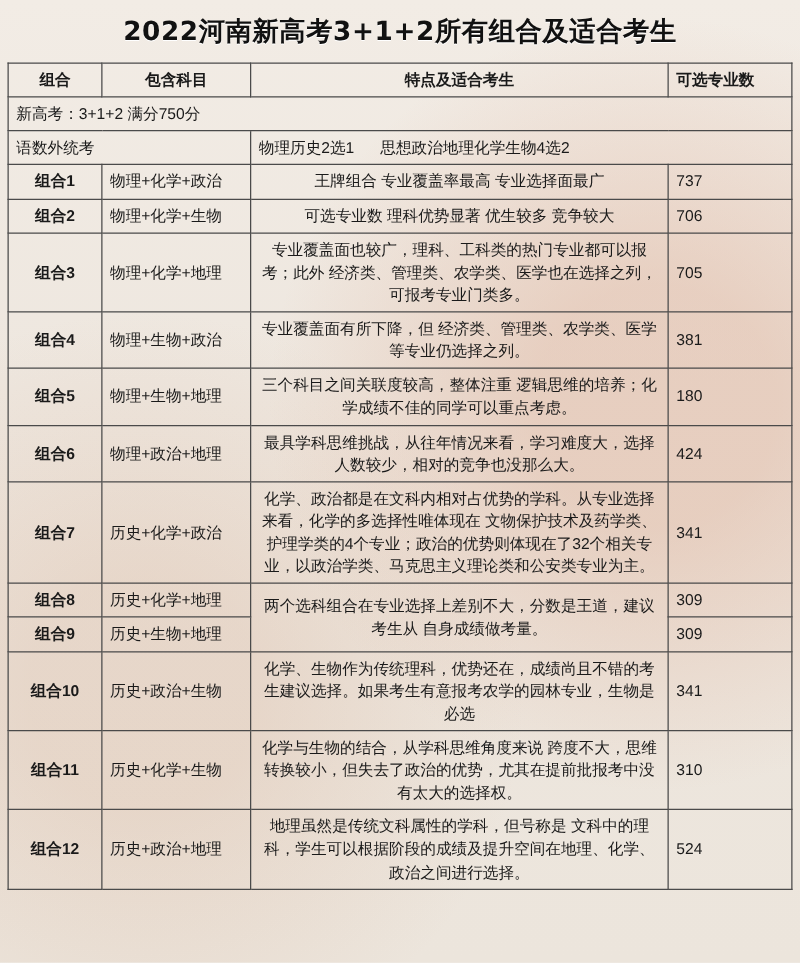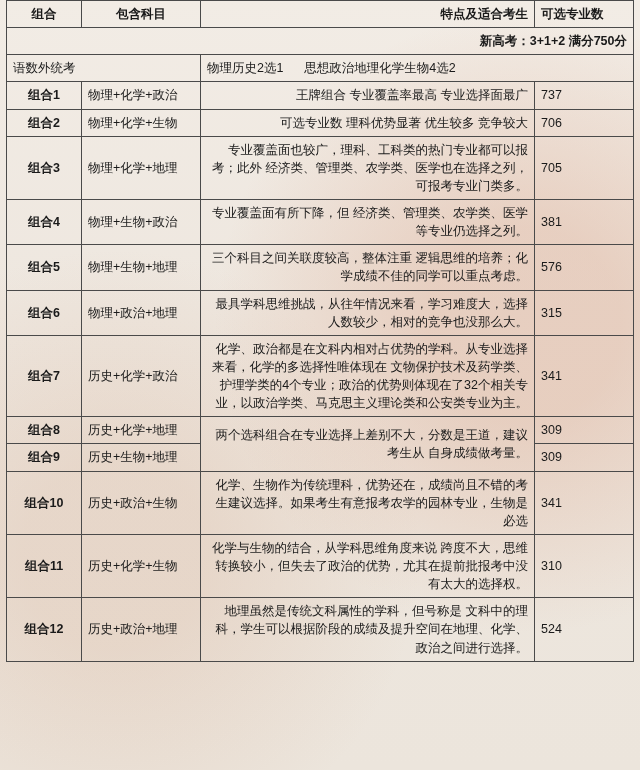--- a/index.html
+++ b/index.html
@@ -46,24 +46,23 @@
   }
   table.grid td, table.grid th {
     border: 1px solid #4a4a4a;
     padding: 4px 6px;
     font-size: 12.5px;
     line-height: 1.45;
     vertical-align: middle;
     background: transparent;
   }
   .row-note td {
-    text-align: right;
+    text-align: left;
     font-size: 12.5px;
     padding: 5px 6px;
-    font-weight: bold;
   }
   .row-subject td {
     text-align: left;
     font-size: 12.5px;
     padding: 5px 6px;
   }
   thead th {
     text-align: center;
     font-weight: bold;
     font-size: 13px;
@@ -73,35 +72,38 @@
     width: 62px;
     text-align: center;
     font-weight: bold;
     font-size: 12.5px;
   }
   .c-subj {
     width: 106px;
     font-size: 12.5px;
   }
   .c-desc {
-    text-align: right;
+    text-align: center;
     font-size: 12.5px;
   }
   .c-count {
     width: 86px;
     text-align: left;
     font-size: 12.5px;
   }
   .nowrap { white-space: nowrap; }
 </style>
 </head>
 <body>
 
 <div class="page">
 
+  <div class="title-wrap">
+    <div class="title">2022河南新高考3+1+2所有组合及适合考生</div>
+  </div>
 
   <table class="grid">
     <tbody>
       <tr class="row-note">
         <td colspan="4">新高考：3+1+2 满分750分</td>
       </tr>
       <tr class="row-subject">
         <td colspan="2">语数外统考</td>
         <td colspan="2">
           <span>物理历史2选1</span>
@@ -140,27 +142,27 @@
       <tr>
         <td class="c-group">组合4</td>
         <td class="c-subj nowrap">物理+生物+政治</td>
         <td class="c-desc">专业覆盖面有所下降，但 经济类、管理类、农学类、医学等专业仍选择之列。</td>
         <td class="c-count">381</td>
       </tr>
       <tr>
         <td class="c-group">组合5</td>
         <td class="c-subj nowrap">物理+生物+地理</td>
         <td class="c-desc">三个科目之间关联度较高，整体注重 逻辑思维的培养；化学成绩不佳的同学可以重点考虑。</td>
-        <td class="c-count">576</td>
+        <td class="c-count">180</td>
       </tr>
       <tr>
         <td class="c-group">组合6</td>
         <td class="c-subj nowrap">物理+政治+地理</td>
         <td class="c-desc">最具学科思维挑战，从往年情况来看，学习难度大，选择人数较少，相对的竞争也没那么大。</td>
-        <td class="c-count">315</td>
+        <td class="c-count">424</td>
       </tr>
       <tr>
         <td class="c-group">组合7</td>
         <td class="c-subj nowrap">历史+化学+政治</td>
         <td class="c-desc">化学、政治都是在文科内相对占优势的学科。从专业选择来看，化学的多选择性唯体现在 文物保护技术及药学类、护理学类的4个专业；政治的优势则体现在了32个相关专业，以政治学类、马克思主义理论类和公安类专业为主。</td>
         <td class="c-count">341</td>
       </tr>
       <tr>
         <td class="c-group">组合8</td>
         <td class="c-subj nowrap">历史+化学+地理</td>

